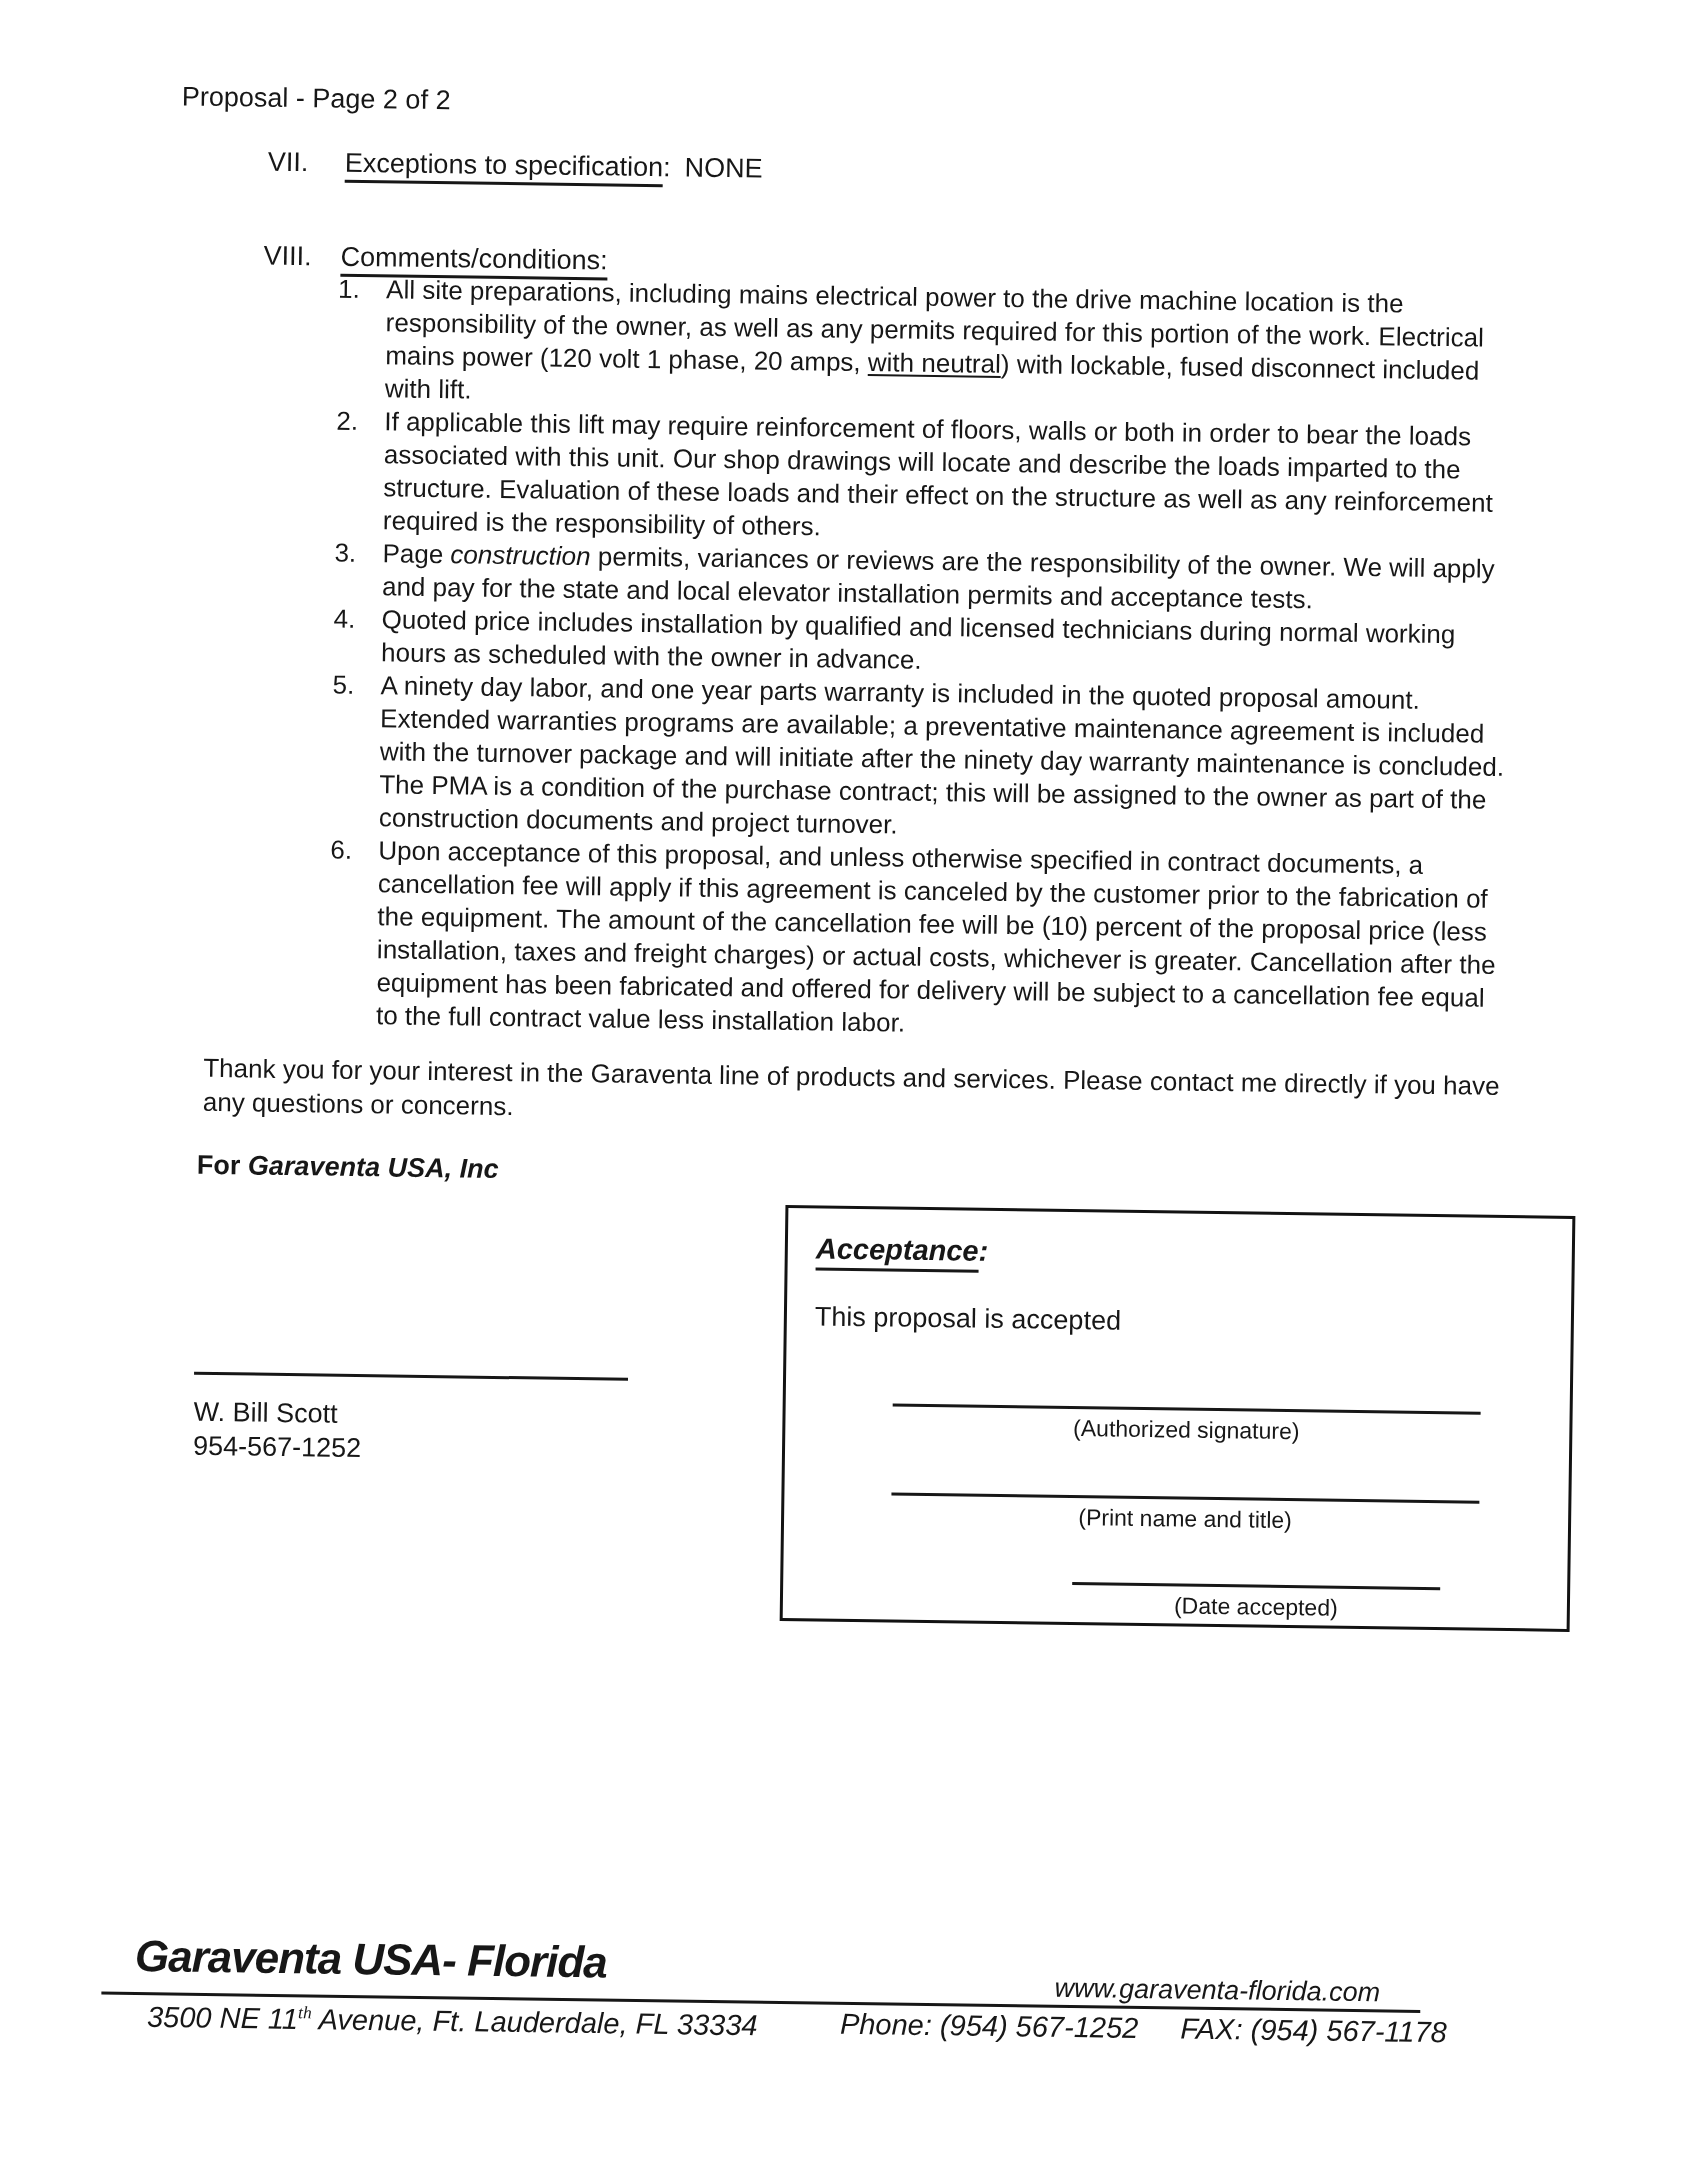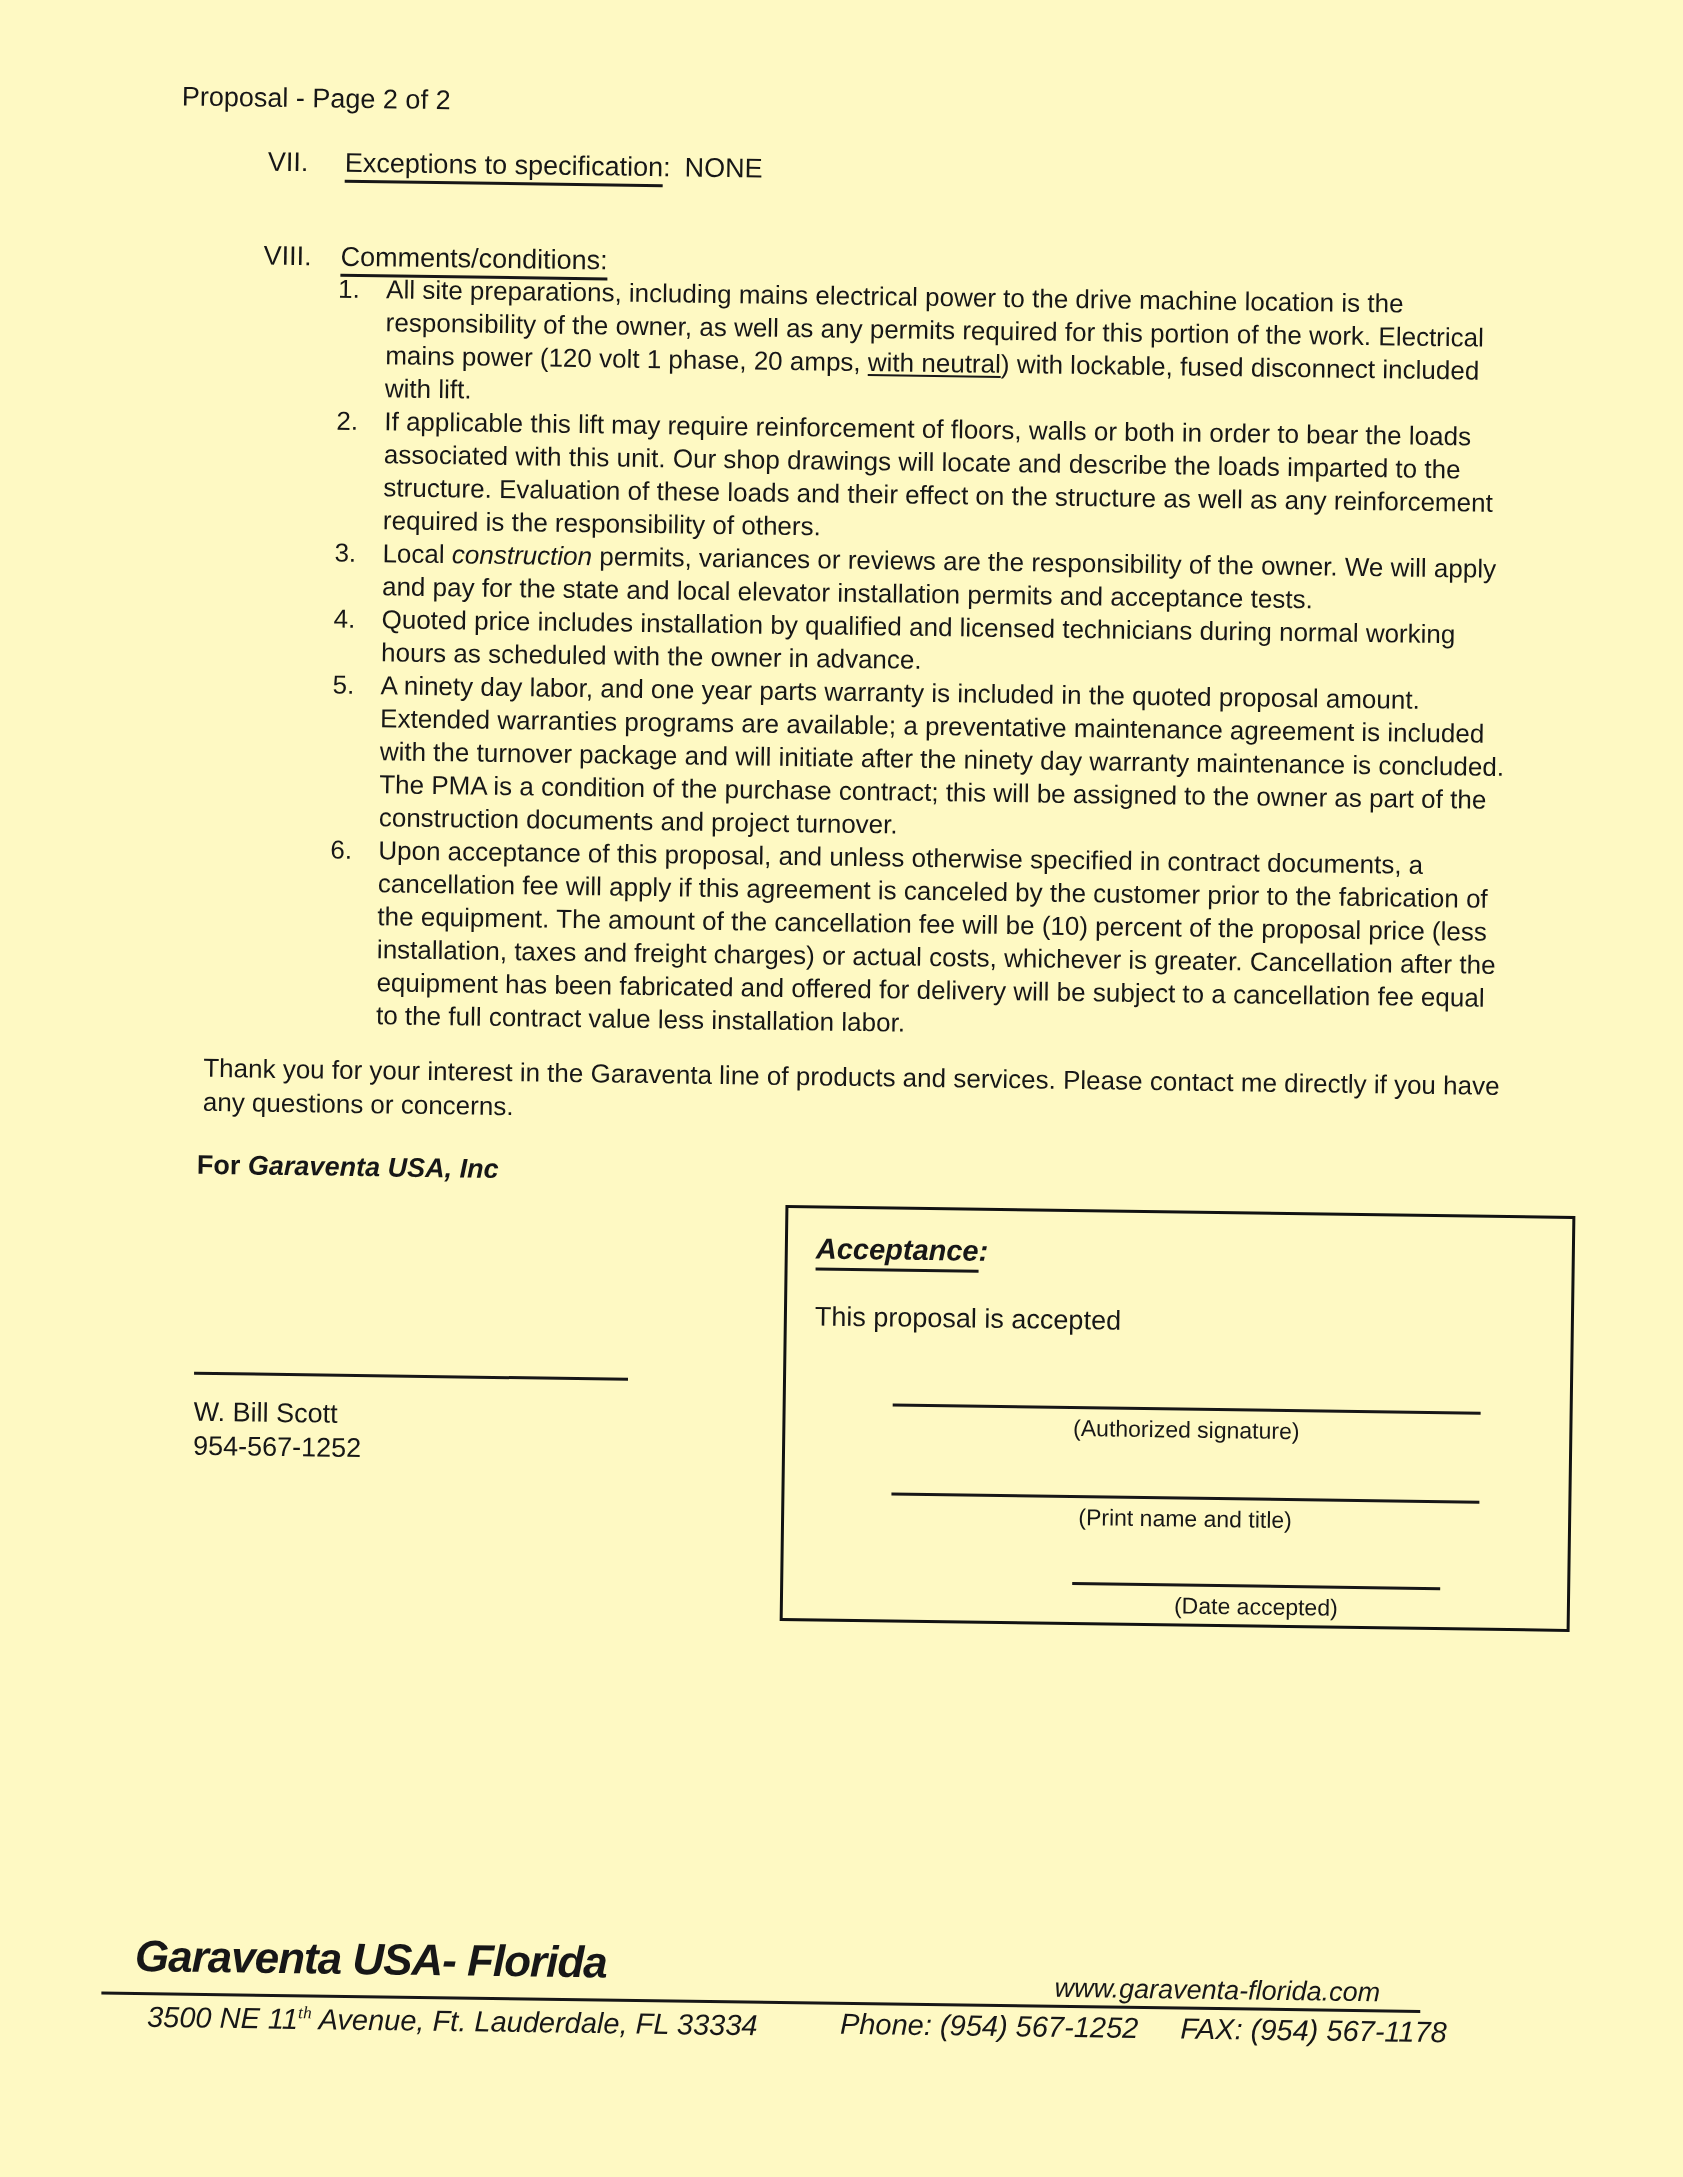--- a/index.html
+++ b/index.html
@@ -1,16 +1,16 @@
 <!DOCTYPE html>
 <html><head>
 <meta charset="utf-8">
 <style>
   html,body{margin:0;padding:0;background:#e9e9e9;}
-  .page{position:relative;width:1683px;height:2177px;background:#fef9c3;overflow:hidden;
+  .page{position:relative;width:1683px;height:2177px;background:#ffffff;overflow:hidden;
         font-family:"Liberation Sans","DejaVu Sans",sans-serif;color:#171717;}
   .rot{position:absolute;left:0;top:0;width:1683px;height:2177px;
        transform:rotate(0.8deg);transform-origin:0px 1089px;}
   .abs{position:absolute;}
 
   .hdr{left:168px;top:79px;font-size:27px;}
 
   .secline{font-size:27px;white-space:nowrap;}
   .sec7{left:255px;top:143px;}
   .sec8{left:252px;top:237px;}
@@ -72,21 +72,21 @@
       <div class="cond">
         <span class="num">1.</span>
         <span><span>All site preparations, including mains electrical power to the drive machine location is the responsibility of the owner, as well as any permits required for this portion of the work.  Electrical mains power (120 volt 1 phase, 20 amps, </span><span class="u">with neutral</span><span>) with lockable, fused disconnect included with lift.</span></span>
       </div>
       <div class="cond">
         <span class="num">2.</span>
         <span><span>If applicable this lift may require reinforcement of floors, walls or both in order to bear the loads associated with this unit.  Our shop drawings will locate and describe the loads imparted to the structure.  Evaluation of these loads and their effect on the structure as well as any reinforcement required is the responsibility of others.</span><span class=""></span><span></span></span>
       </div>
       <div class="cond">
         <span class="num">3.</span>
-        <span><span>Local </span><span class="i">construction</span><span> permits, variances or reviews are the responsibility of the owner.  We will apply and pay for the state and local elevator installation permits and acceptance tests.</span></span>
+        <span><span>Page </span><span class="i">construction</span><span> permits, variances or reviews are the responsibility of the owner.  We will apply and pay for the state and local elevator installation permits and acceptance tests.</span></span>
       </div>
       <div class="cond">
         <span class="num">4.</span>
         <span><span>Quoted price includes installation by qualified and licensed technicians during normal working hours as scheduled with the owner in advance.</span><span class=""></span><span></span></span>
       </div>
       <div class="cond">
         <span class="num">5.</span>
         <span><span>A ninety day labor, and one year parts warranty is included in the quoted proposal amount.  Extended warranties programs are available; a preventative maintenance agreement is included with the turnover package and will initiate after the ninety day warranty maintenance is concluded.  The PMA is a condition of the purchase contract; this will be assigned to the owner as part of the construction documents and project turnover.</span><span class=""></span><span></span></span>
       </div>
       <div class="cond">

